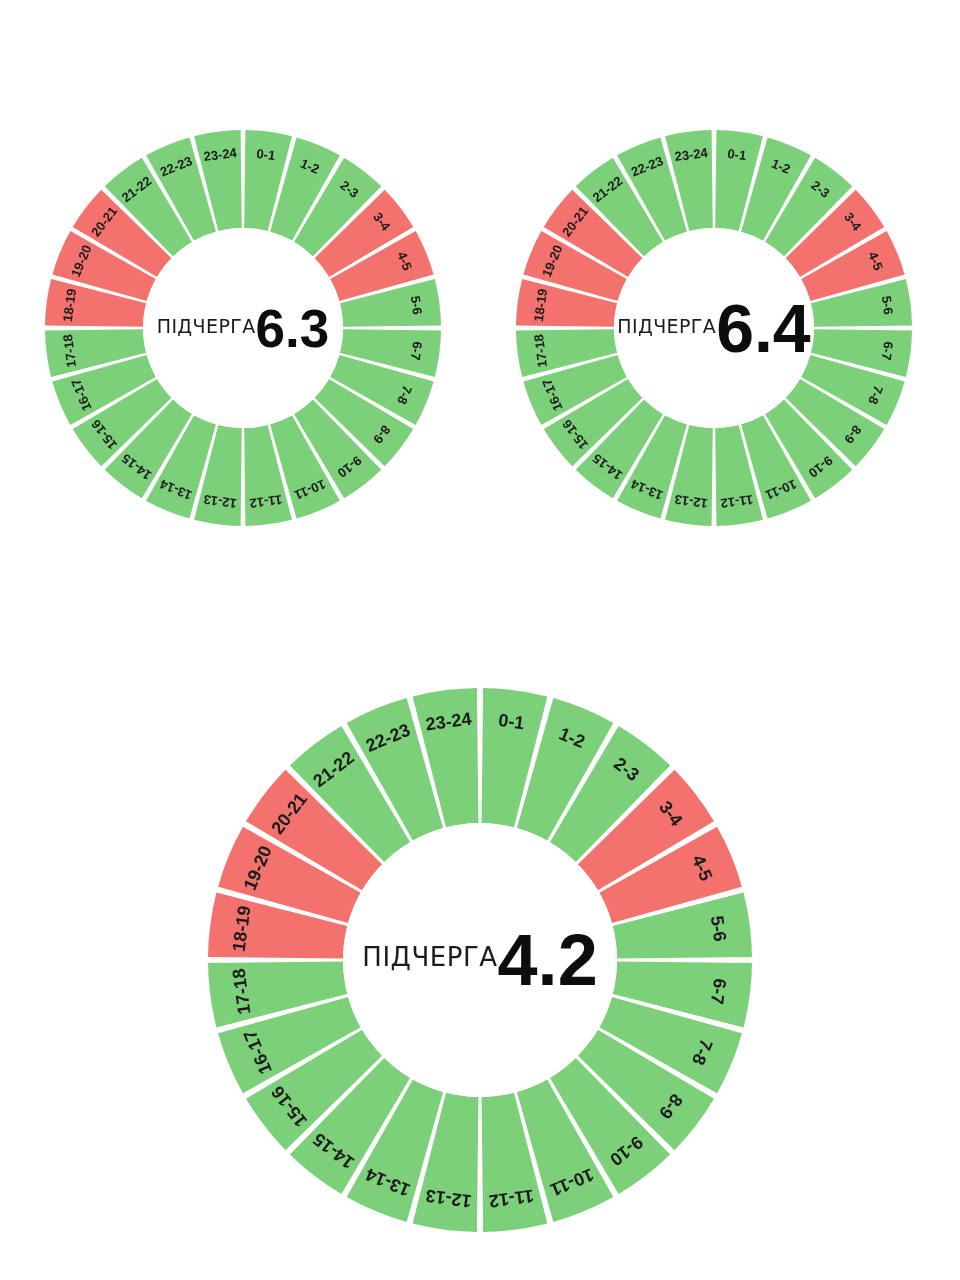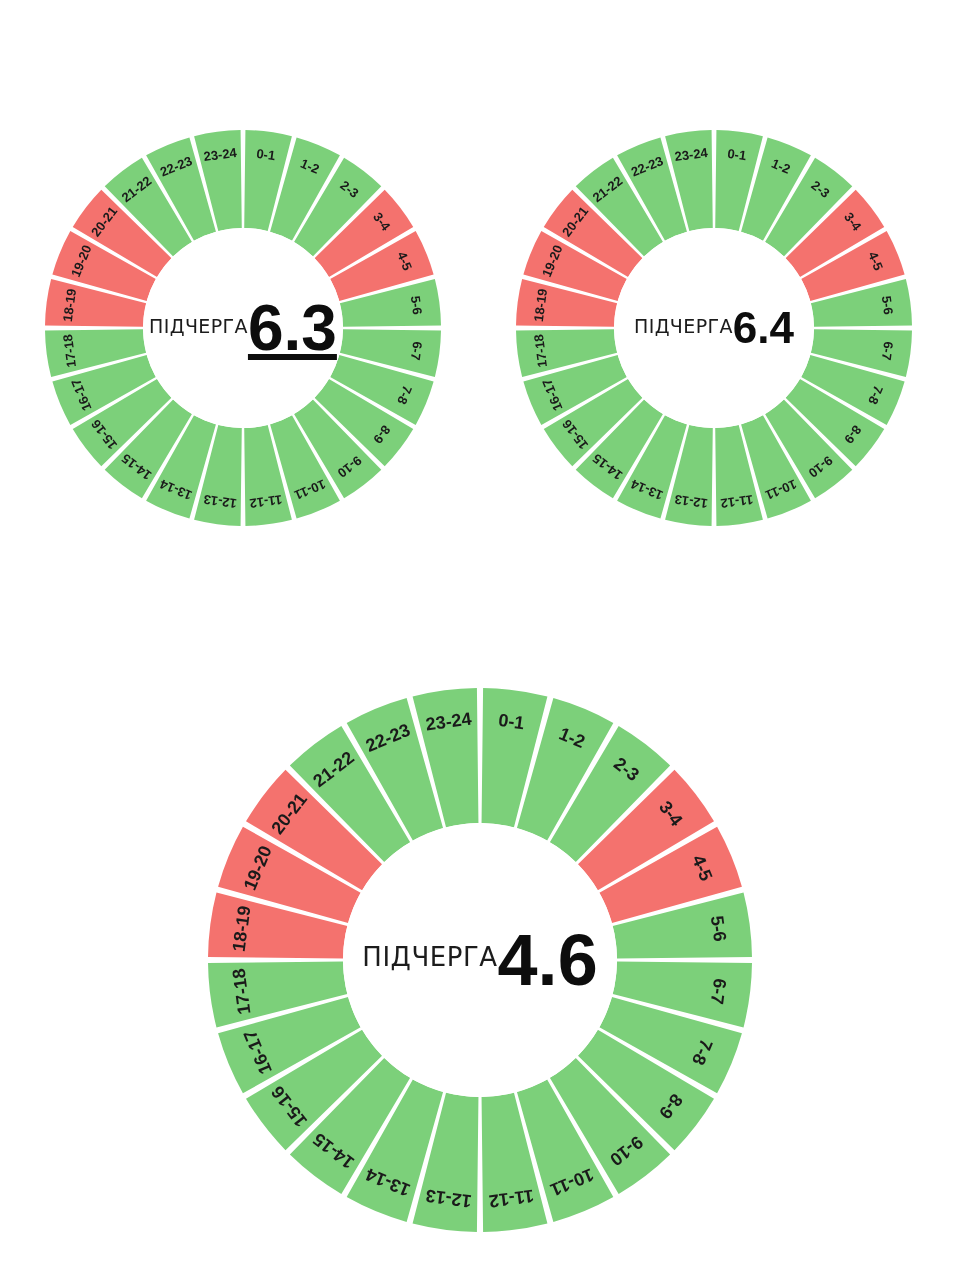--- a/index.html
+++ b/index.html
@@ -71,32 +71,32 @@
   }
 
   
   #donut-0 {
     left: 45px;
     top: 130px;
     width: 396px;
     height: 396px;
   }
   #donut-0 .center-title { font-size: 19px; margin-bottom: 4px; }
-  #donut-0 .center-value { font-size: 64px; text-decoration: underline; }
+  #donut-0 .center-value { font-size: 53px; }
   #donut-0 .seg-label { font-size: 13px; }
 
   
   #donut-1 {
     left: 516px;
     top: 130px;
     width: 396px;
     height: 396px;
   }
   #donut-1 .center-title { font-size: 19px; margin-bottom: 4px; }
-  #donut-1 .center-value { font-size: 44px; }
+  #donut-1 .center-value { font-size: 68px; }
   #donut-1 .seg-label { font-size: 13px; }
 
   
   #donut-2 {
     left: 208px;
     top: 688px;
     width: 544px;
     height: 544px;
   }
   #donut-2 .center-title { font-size: 26px; margin-bottom: 6px; }
@@ -413,16 +413,16 @@
           <text class="seg-label" x="179.96463451619599" y="49.80697243103552" transform="rotate(-22.5 179.96463451619599 49.80697243103552)">22-23</text>
         </g>
         <g>
           <path d="M 204.5862839460479 8.486450276656342 A 272 272 0 0 1 268.91432407165865 0.017503129217459445 L 270.4458176390339 135.00881591434847 A 137 137 0 0 0 238.04529742870795 139.2744253231688 Z" fill="#7cd07a"></path>
           <text class="seg-label" x="240.60845077107757" y="33.55751083959859" transform="rotate(-7.5 240.60845077107757 33.55751083959859)">23-24</text>
         </g>
         <circle cx="272" cy="272" r="137" fill="#ffffff"></circle>
       </svg>
       <div class="center-stack">
         <div class="center-title">ПІДЧЕРГА</div>
-        <div class="center-value">4.6</div>
+        <div class="center-value">4.2</div>
       </div>
     </div>
   </div>
 
 </body></html>

